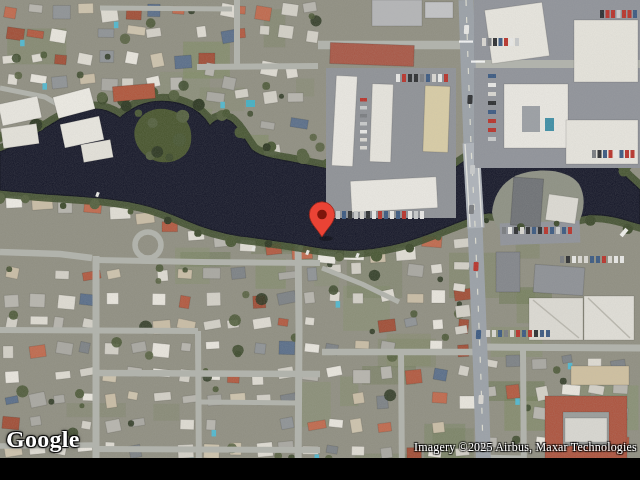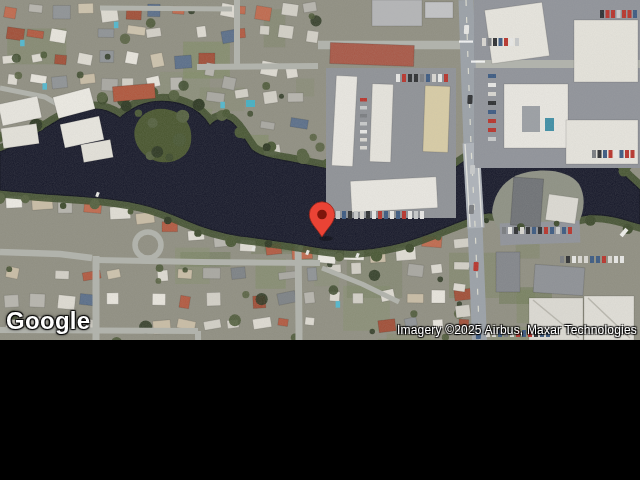--- a/index.html
+++ b/index.html
@@ -1,17 +1,17 @@
 <!DOCTYPE html>
 <html><head>
 <meta charset="utf-8">
 <style>
   html,body{margin:0;padding:0;background:#000;}
-  #stage{position:relative;width:640px;height:340px;overflow:hidden;
-         font-family:Liberation Sans, sans-serif;background:#3b82f6;}
+  #stage{position:relative;width:640px;height:458px;overflow:hidden;
+         font-family:Liberation Serif, serif;background:#3b82f6;}
   #scene{position:absolute;left:0;top:0;width:640px;height:480px;display:block;}
   #google-logo{
     position:absolute;left:6px;bottom:5px;
     font-size:24px;font-weight:bold;letter-spacing:.3px;color:#fff;
     text-shadow:-1px -1px 1px rgba(0,0,0,.85), 1px -1px 1px rgba(0,0,0,.85),
                 -1px 1px 1px rgba(0,0,0,.85), 1px 1px 1px rgba(0,0,0,.85),
                  0 0 4px rgba(0,0,0,.6);
     cursor:pointer;user-select:none;}
   #map-attribution{
     position:absolute;right:3px;bottom:3px;

